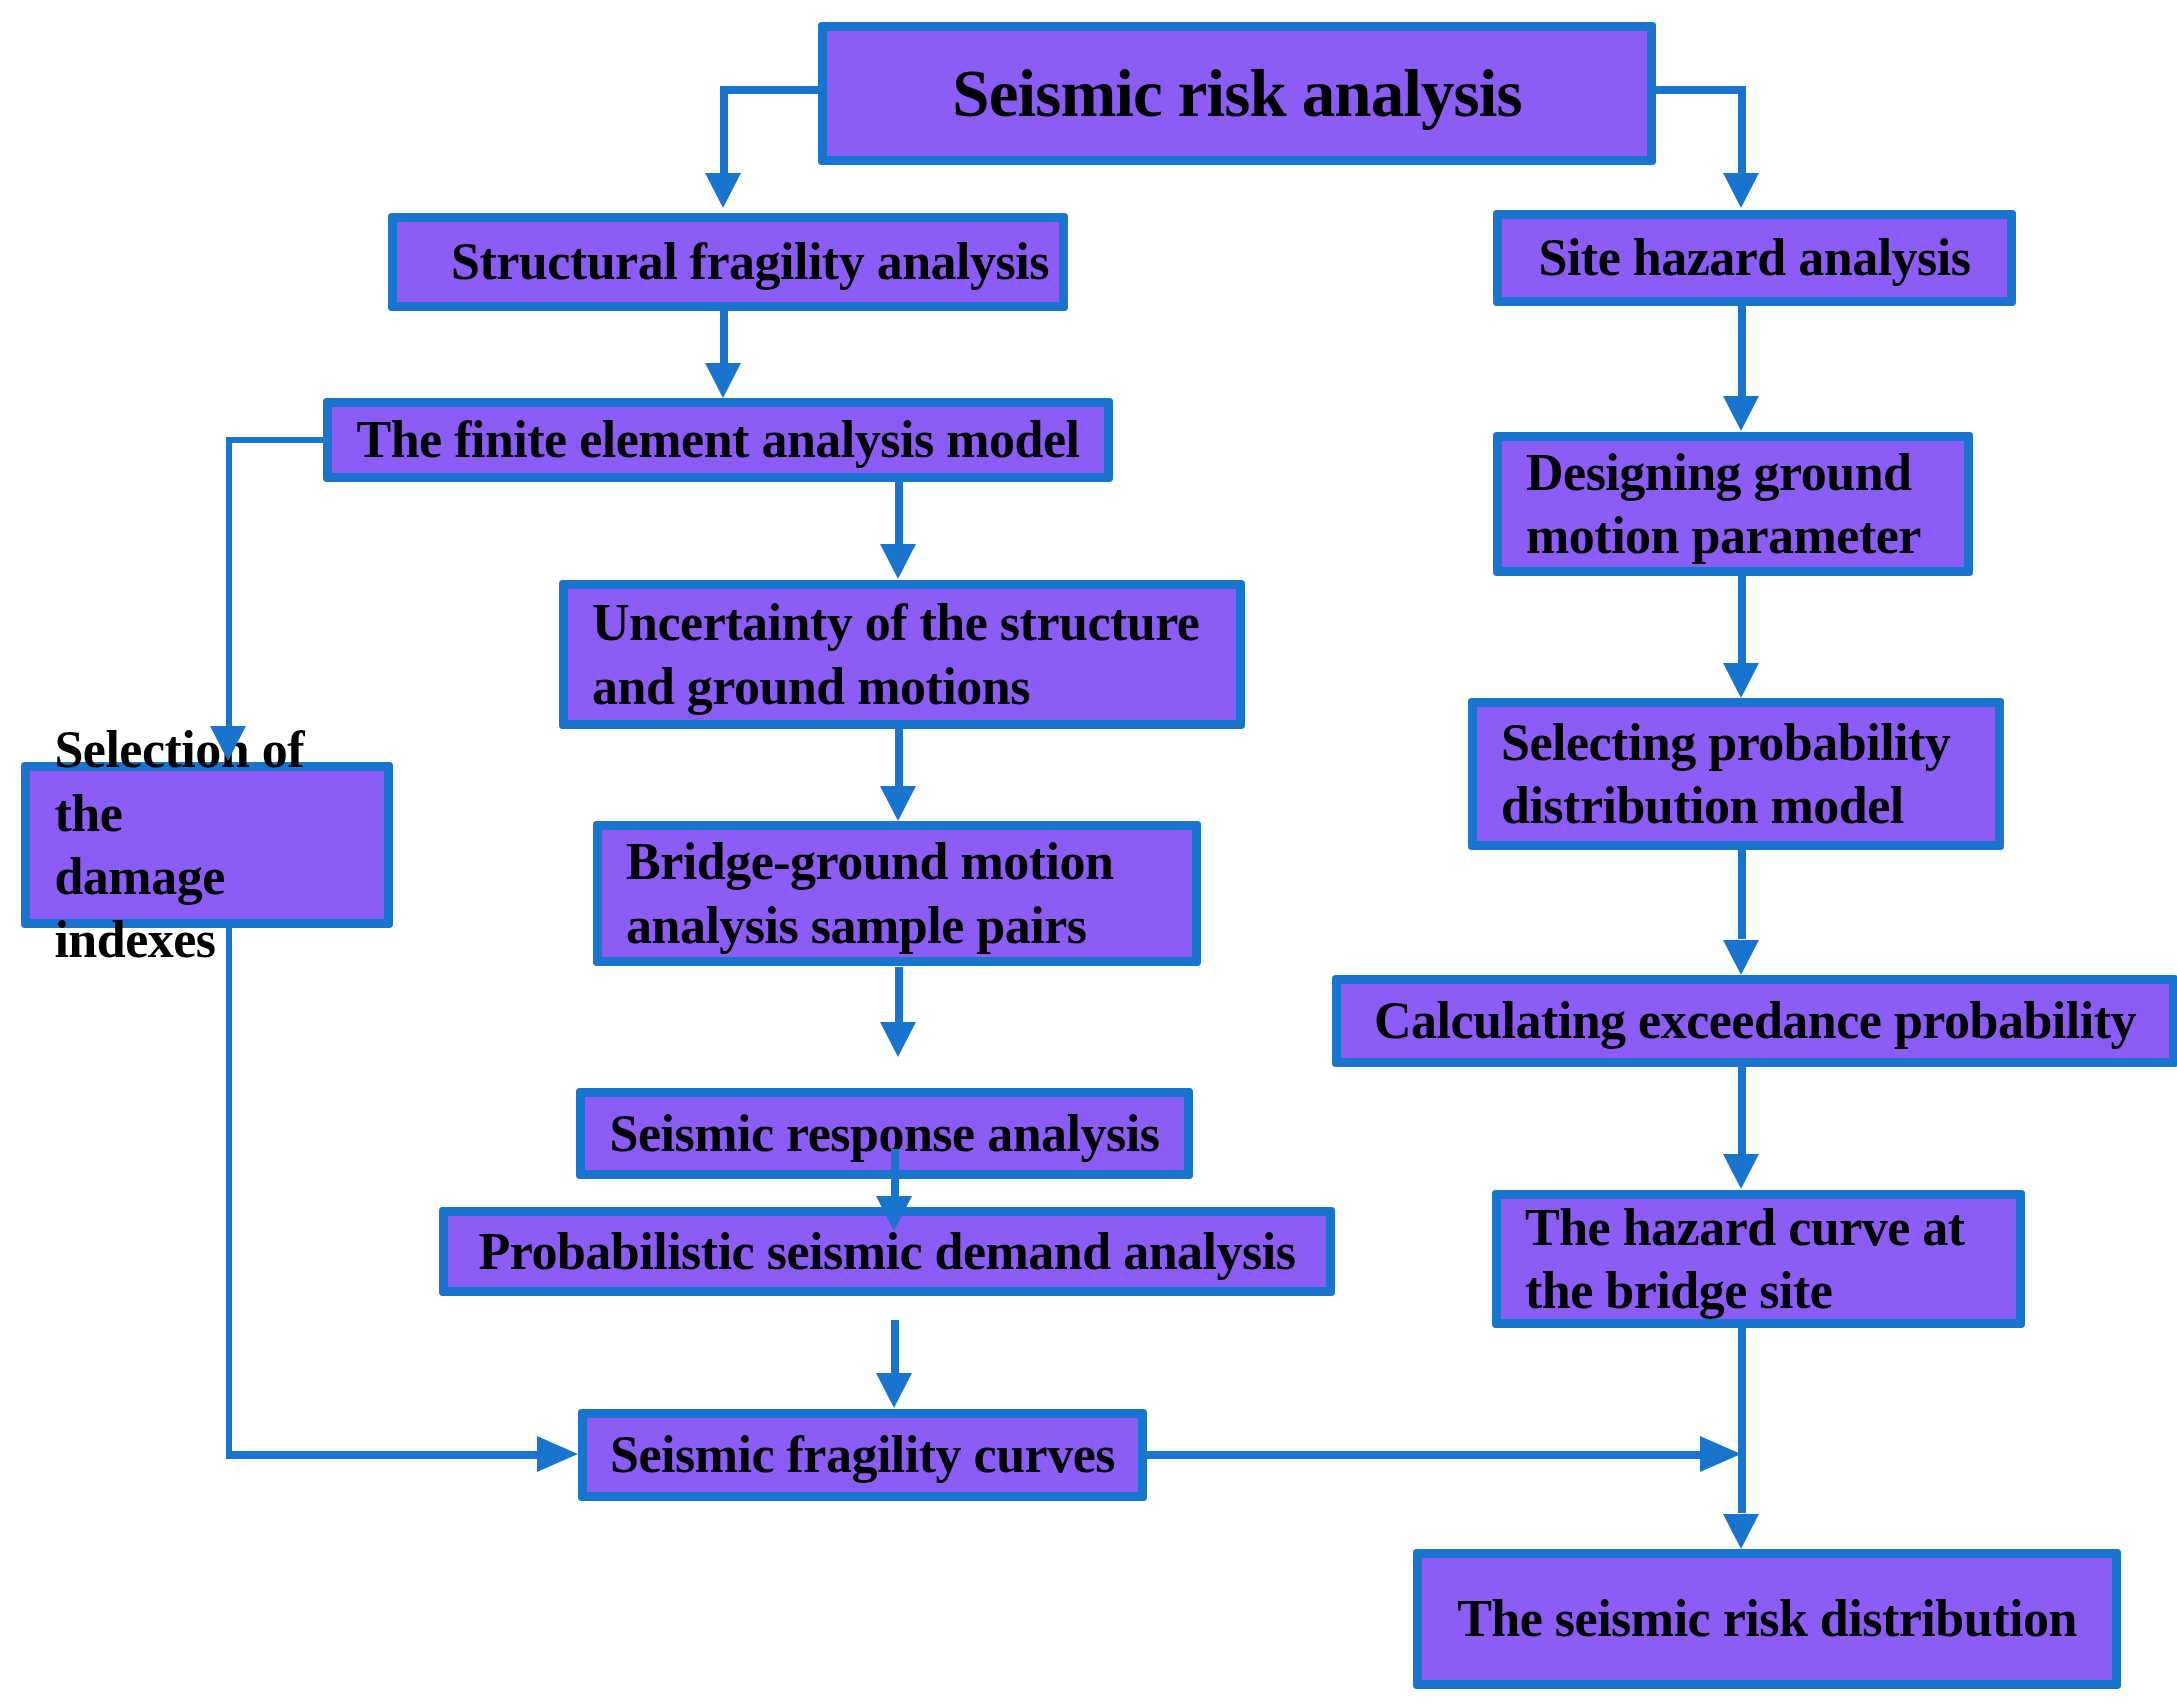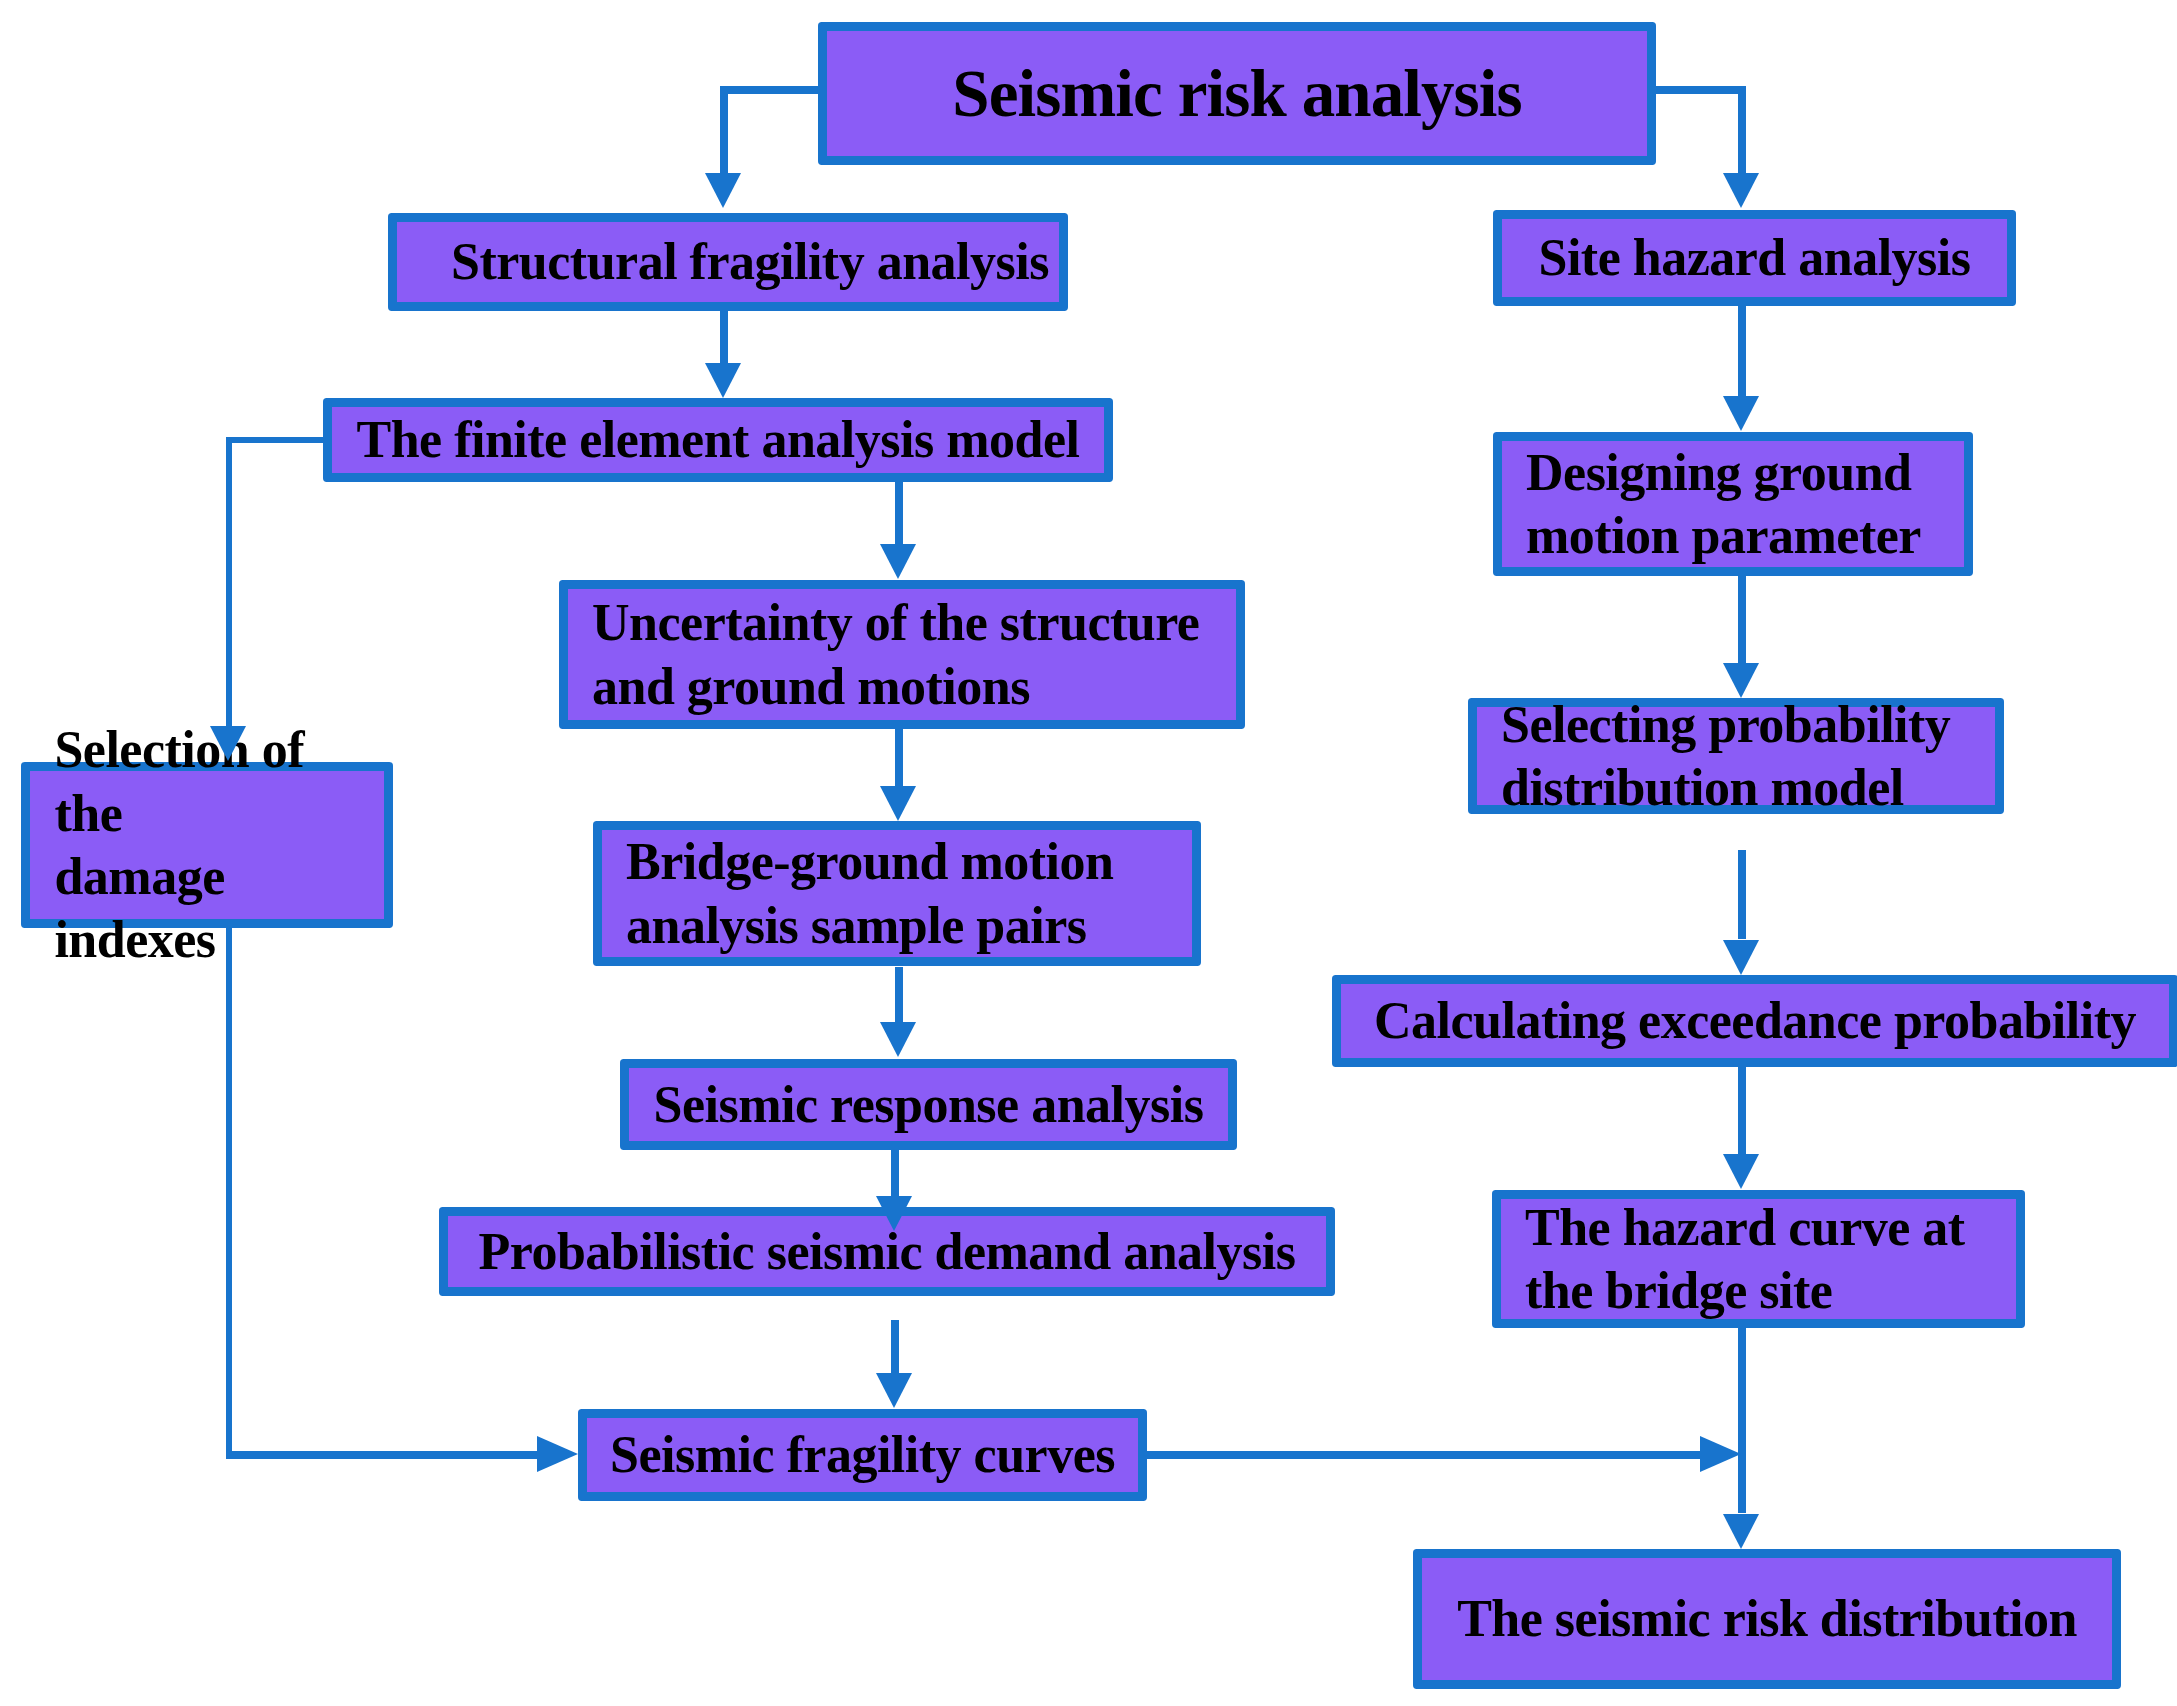--- a/index.html
+++ b/index.html
@@ -47,25 +47,25 @@
     border-left:41px solid var(--blue);
   }
 
   
   #n-title      {left:818px;  top:22.4px;   width:838px; height:143px;}
   #n-structural {left:388px;  top:213px;  width:680px; height:98px;padding-left:44px;}
   #n-site       {left:1493px; top:210px;  width:523px; height:96px;}
   #n-fem        {left:323px;  top:398px;  width:790px; height:84px;}
   #n-designing  {left:1493px; top:432px;  width:480px; height:144px;}
   #n-uncertainty{left:559px;  top:580px;  width:686px; height:149px;}
-  #n-selecting  {left:1468px; top:698px;  width:536px; height:116px;}
+  #n-selecting  {left:1468px; top:698px;  width:536px; height:152px;}
   #n-selection  {left:21.4px;   top:762px;  width:372px; height:166px;}
   #n-bridge     {left:593px;  top:821px;  width:608px; height:145px;}
   #n-calculating{left:1322px; top:975px; width:846px; height:92px;margin-left:10px;}
-  #n-response   {left:576px;  top:1059px; width:617px; height:91px;margin-left:44px;}
+  #n-response   {left:576px;  top:1088px; width:617px; height:91px;}
   #n-demand     {left:439px;  top:1207px; width:896px; height:89px;}
   #n-hazard     {left:1492px; top:1190px; width:533px; height:138px;}
   #n-fragility  {left:578px;  top:1409px; width:569px; height:92px;}
   #n-risk       {left:1413px; top:1549px; width:708px; height:140px;}
 </style>
 </head>
 <body>
 
 <div id="canvas">
 

